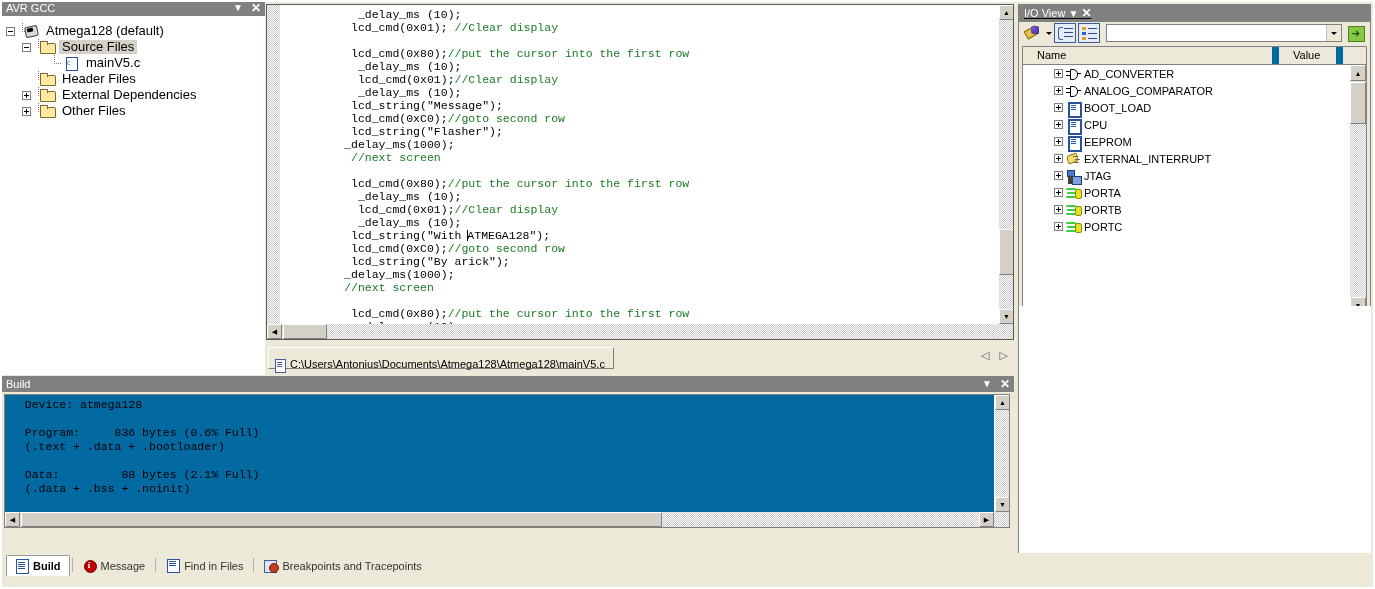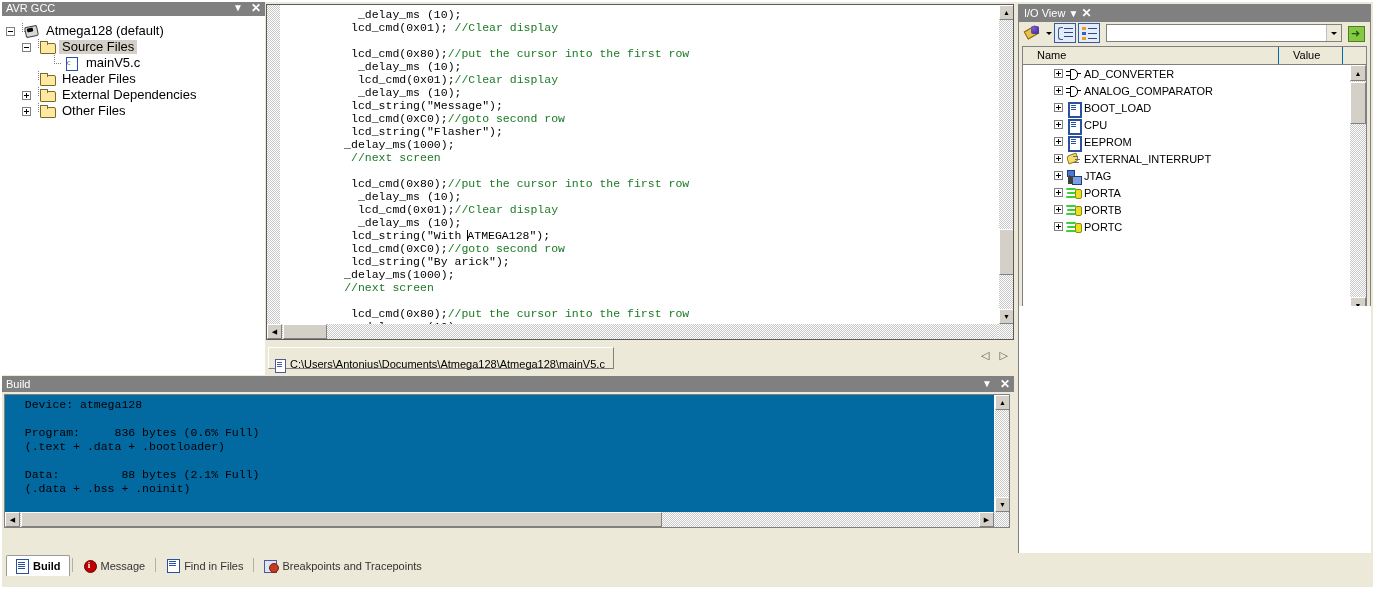--- a/index.html
+++ b/index.html
@@ -230,21 +230,21 @@
     background:#dfe6f2; border:1px solid #4a5a9a;
   }
   .mini-bp::after {
     content:""; position:absolute; left:5px; top:4px; width:8px; height:8px;
     border-radius:50%; background:#c23b22; border:1px solid #7a2010;
   }
 
   
   #ioview {
     position:absolute; left:1018px; top:4px; width:353px; height:372px;
-    background:#ece9d8; border:1px solid #808080;
+    background:#ece9d8; border:1px solid #808080;text-decoration:underline;
   }
   #ioview .ptitle { height:17px; background:#808080; color:#fff; font-size:11px;
     line-height:17px; padding-left:5px; position:relative; }
   .iotoolbar {
     position:absolute; left:0; right:0; top:17px; height:22px;
     background:#ece9d8; display:flex; align-items:center; padding:0 4px;
   }
   .tb-ico { width:20px; height:18px; position:relative; cursor:pointer; }
   .tb-filter::before {
     content:""; position:absolute; left:2px; top:4px; width:11px; height:7px;
@@ -303,21 +303,21 @@
   .io-go::after {
     content:"➜"; position:absolute; left:0; top:0; width:19px; height:18px;
     color:#1a5a10; font-size:11px; line-height:18px; text-align:center;
   }
   .iogrid {
     position:absolute; left:3px; top:41px; right:3px; bottom:45px;
     background:#fff; border:1px solid #808080; overflow:hidden;
   }
   .gridhead { display:flex; height:18px; background:#ece9d8; border-bottom:1px solid #808080; }
   .gh {
-    border-right:1px solid #0369a1; font-size:11px; line-height:17px;
+    border-right:7px solid #0369a1; font-size:11px; line-height:17px;
     padding-left:14px; color:#000; white-space:nowrap;
   }
   .iorows { position:absolute; left:0; top:18px; right:16px; bottom:17px; overflow:hidden; }
   .iorow { display:flex; align-items:center; height:17px; padding-left:4px; white-space:nowrap; font-size:11px;margin-left:27px; }
   .io-pm {
     width:9px; height:9px; border:1px solid #808080; background:#fff;
     position:relative; margin-right:3px; flex:0 0 auto; cursor:pointer;
   }
   .io-pm::before { content:""; position:absolute; left:1px; top:3px; width:5px; height:1px; background:#000; }
   .io-pm::after  { content:""; position:absolute; left:3px; top:1px; width:1px; height:5px; background:#000; }

